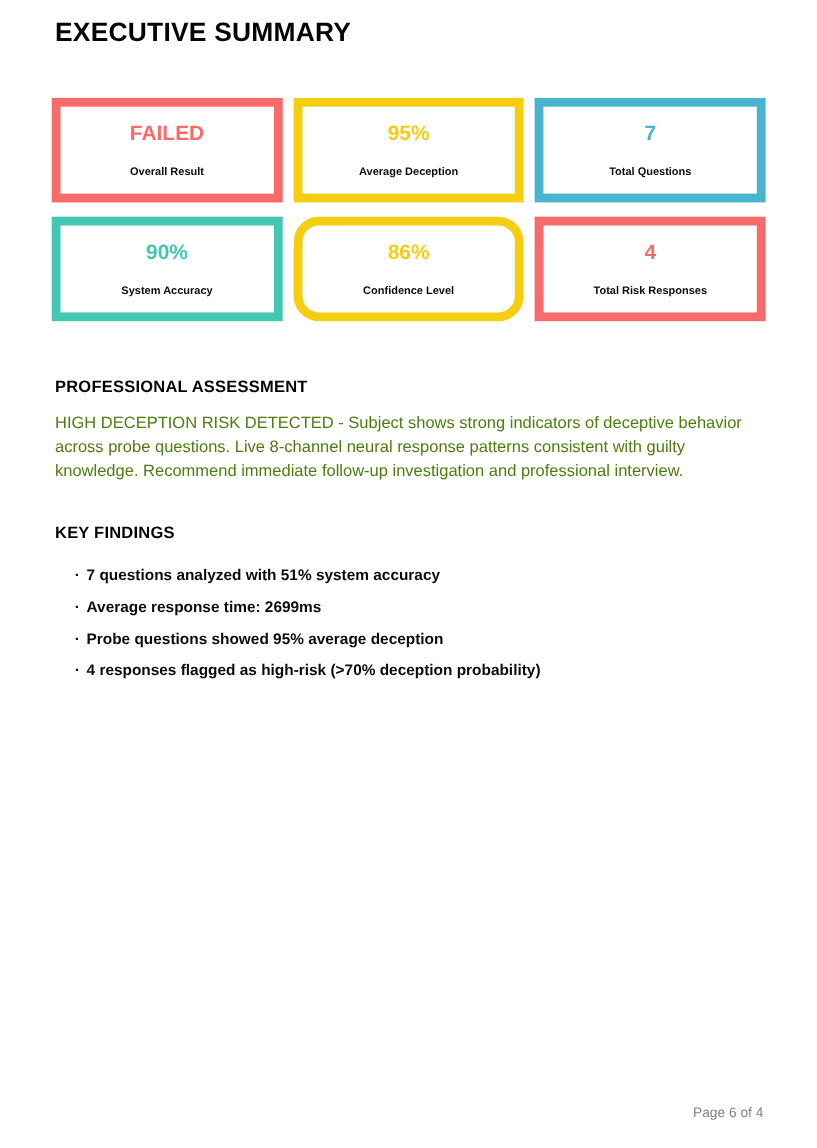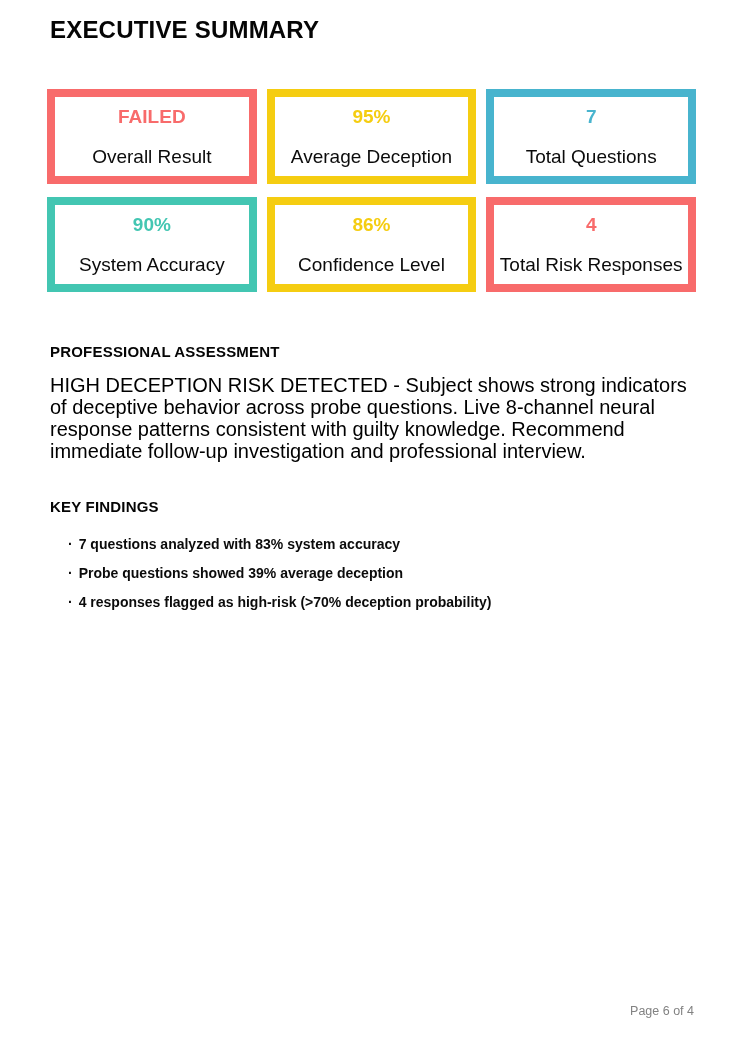--- a/index.html
+++ b/index.html
@@ -42,40 +42,40 @@
     justify-content: center;
     text-align: center;
   }
   .stat-card .value {
     font-size: 19px;
     font-weight: bold;
     line-height: 1;
   }
   .stat-card .label {
     margin-top: 21px;
-    font-size: 19px;
-    font-weight: normal;
+    font-size: 10px;
+    font-weight: bold;
     color: #0b0b0b;
     line-height: 1;
   }
   .section-heading {
     margin: 0 50px;
     font-size: 15px;
     font-weight: bold;
     color: #050505;
     letter-spacing: 0.2px;
   }
   .heading-assessment { margin-top: 51px; }
   .assessment-body {
     margin: 14px 50px 0 50px;
     max-width: 648px;
-    font-size: 20px;
+    font-size: 15px;
     line-height: 22px;
     font-weight: normal;
-    color: #000000;
+    color: #4d7c0f;
   }
   .heading-findings { margin-top: 36px; }
   .findings-list {
     list-style: none;
     margin: 22px 50px 0 68px;
   }
   .findings-list li {
     font-size: 14px;
     font-weight: bold;
     color: #0b0b0b;
@@ -111,42 +111,45 @@
     <div class="label">Average Deception</div>
   </div>
       <div class="stat-card" style="border-color: rgb(72, 180, 206);">
     <div class="value" style="color: rgb(72, 180, 206);">7</div>
     <div class="label">Total Questions</div>
   </div>
       <div class="stat-card" style="border-color: rgb(67, 198, 178);">
     <div class="value" style="color: rgb(67, 198, 178);">90%</div>
     <div class="label">System Accuracy</div>
   </div>
-      <div class="stat-card" style="border-color: rgb(245, 205, 17);">
+      <div class="stat-card" style="border-color: rgb(245, 205, 17); border-radius: 23px;">
     <div class="value" style="color: rgb(245, 205, 17);">86%</div>
     <div class="label">Confidence Level</div>
   </div>
       <div class="stat-card" style="border-color: rgb(248, 107, 107);">
     <div class="value" style="color: rgb(248, 107, 107);">4</div>
     <div class="label">Total Risk Responses</div>
   </div>
     </div>
 
   <h2 class="section-heading heading-assessment">PROFESSIONAL ASSESSMENT</h2>
 
   <p class="assessment-body">HIGH DECEPTION RISK DETECTED - Subject shows strong indicators of deceptive behavior across probe questions. Live 8-channel neural response patterns consistent with guilty knowledge. Recommend immediate follow-up investigation and professional interview.</p>
 
   <h2 class="section-heading heading-findings">KEY FINDINGS</h2>
 
   <ul class="findings-list">
       <li>
-    <span class="bullet">·</span><span>7 questions analyzed with 83% system accuracy</span>
+    <span class="bullet">·</span><span>7 questions analyzed with 51% system accuracy</span>
   </li>
       <li>
-    <span class="bullet">·</span><span>Probe questions showed 39% average deception</span>
+    <span class="bullet">·</span><span>Average response time: 2699ms</span>
+  </li>
+      <li>
+    <span class="bullet">·</span><span>Probe questions showed 95% average deception</span>
   </li>
       <li>
     <span class="bullet">·</span><span>4 responses flagged as high-risk (&gt;70% deception probability)</span>
   </li>
     </ul>
 
   <div class="page-footer">Page 6 of 4</div>
 </div>
 
 </body></html>

